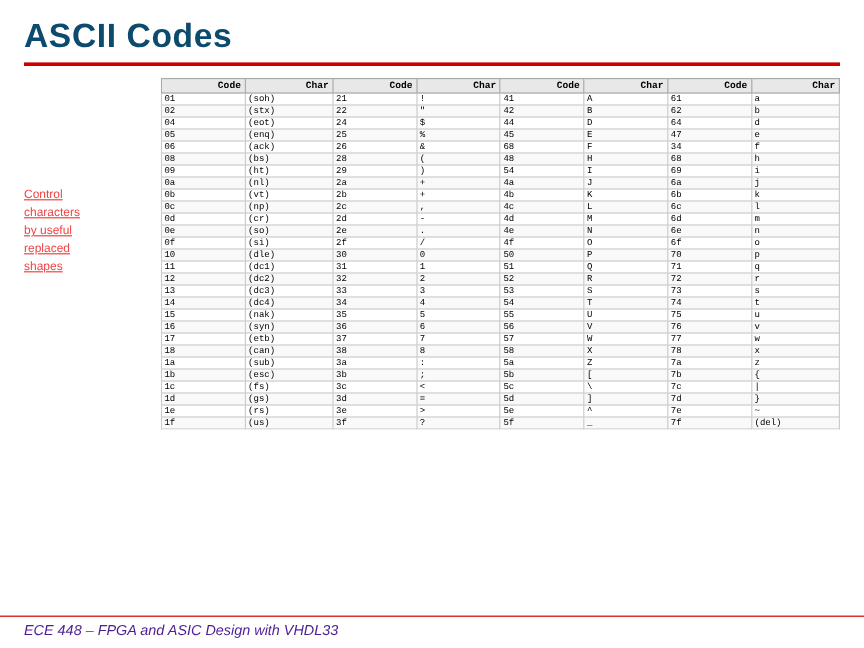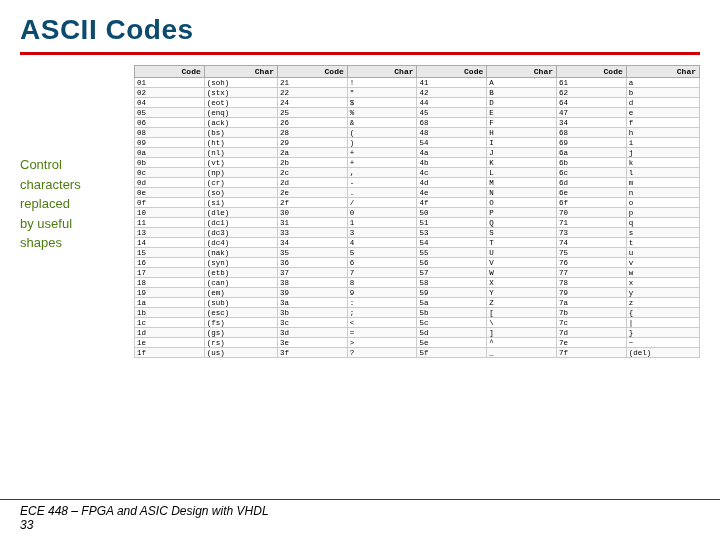--- a/index.html
+++ b/index.html
@@ -30,23 +30,24 @@
       display: flex;
       flex-direction: row;
       padding: 0 20px;
       gap: 14px;
     }
 
     .side-label {
       min-width: 100px;
       max-width: 100px;
       padding-top: 90px;
-      font-size: 13px;
-      color: #4d7c0f;
+      font-size: 10px;
+      color: #ef4444;
       line-height: 1.5;
+      text-decoration: underline;
     }
 
     .table-wrapper {
       flex: 1;
       overflow: hidden;
     }
 
     .ascii-table {
       border-collapse: collapse;
       width: 100%;
@@ -75,42 +76,41 @@
     .ascii-table tr:nth-child(even) td {
       background: #f9f9f9;
     }
 
     .footer {
       position: absolute;
       bottom: 8px;
       left: 0;
       right: 0;
       display: flex;
-      justify-content: space-between;
+      justify-content: flex-start;
       padding: 0 20px;
       font-size: 12px;
-      color: #000000;
+      color: #4c1d95;
       font-style: italic;
       border-top: 1.5px solid #cc0000;
       padding-top: 4px;
-      flex-direction: column;
     }
   </style>
 </head>
 <body>
 
 <div class="page-title">ASCII Codes</div>
 <div class="red-line"></div>
 
 <div class="main-content">
   <div class="side-label">
     <div>Control</div>
     <div>characters</div>
+    <div>by useful</div>
     <div>replaced</div>
-    <div>by useful</div>
     <div>shapes</div>
   </div>
 
   <div class="table-wrapper">
     <table class="ascii-table">
       <thead>
         <tr>
           <th>Code</th>
           <th>Char</th>
           <th>Code</th>
@@ -266,20 +266,30 @@
             <td>11</td>
             <td>(dc1)</td>
             <td>31</td>
             <td>1</td>
             <td>51</td>
             <td>Q</td>
             <td>71</td>
             <td>q</td>
           </tr>
           <tr>
+            <td>12</td>
+            <td>(dc2)</td>
+            <td>32</td>
+            <td>2</td>
+            <td>52</td>
+            <td>R</td>
+            <td>72</td>
+            <td>r</td>
+          </tr>
+          <tr>
             <td>13</td>
             <td>(dc3)</td>
             <td>33</td>
             <td>3</td>
             <td>53</td>
             <td>S</td>
             <td>73</td>
             <td>s</td>
           </tr>
           <tr>
@@ -326,30 +336,20 @@
             <td>18</td>
             <td>(can)</td>
             <td>38</td>
             <td>8</td>
             <td>58</td>
             <td>X</td>
             <td>78</td>
             <td>x</td>
           </tr>
           <tr>
-            <td>19</td>
-            <td>(em)</td>
-            <td>39</td>
-            <td>9</td>
-            <td>59</td>
-            <td>Y</td>
-            <td>79</td>
-            <td>y</td>
-          </tr>
-          <tr>
             <td>1a</td>
             <td>(sub)</td>
             <td>3a</td>
             <td>:</td>
             <td>5a</td>
             <td>Z</td>
             <td>7a</td>
             <td>z</td>
           </tr>
           <tr>

